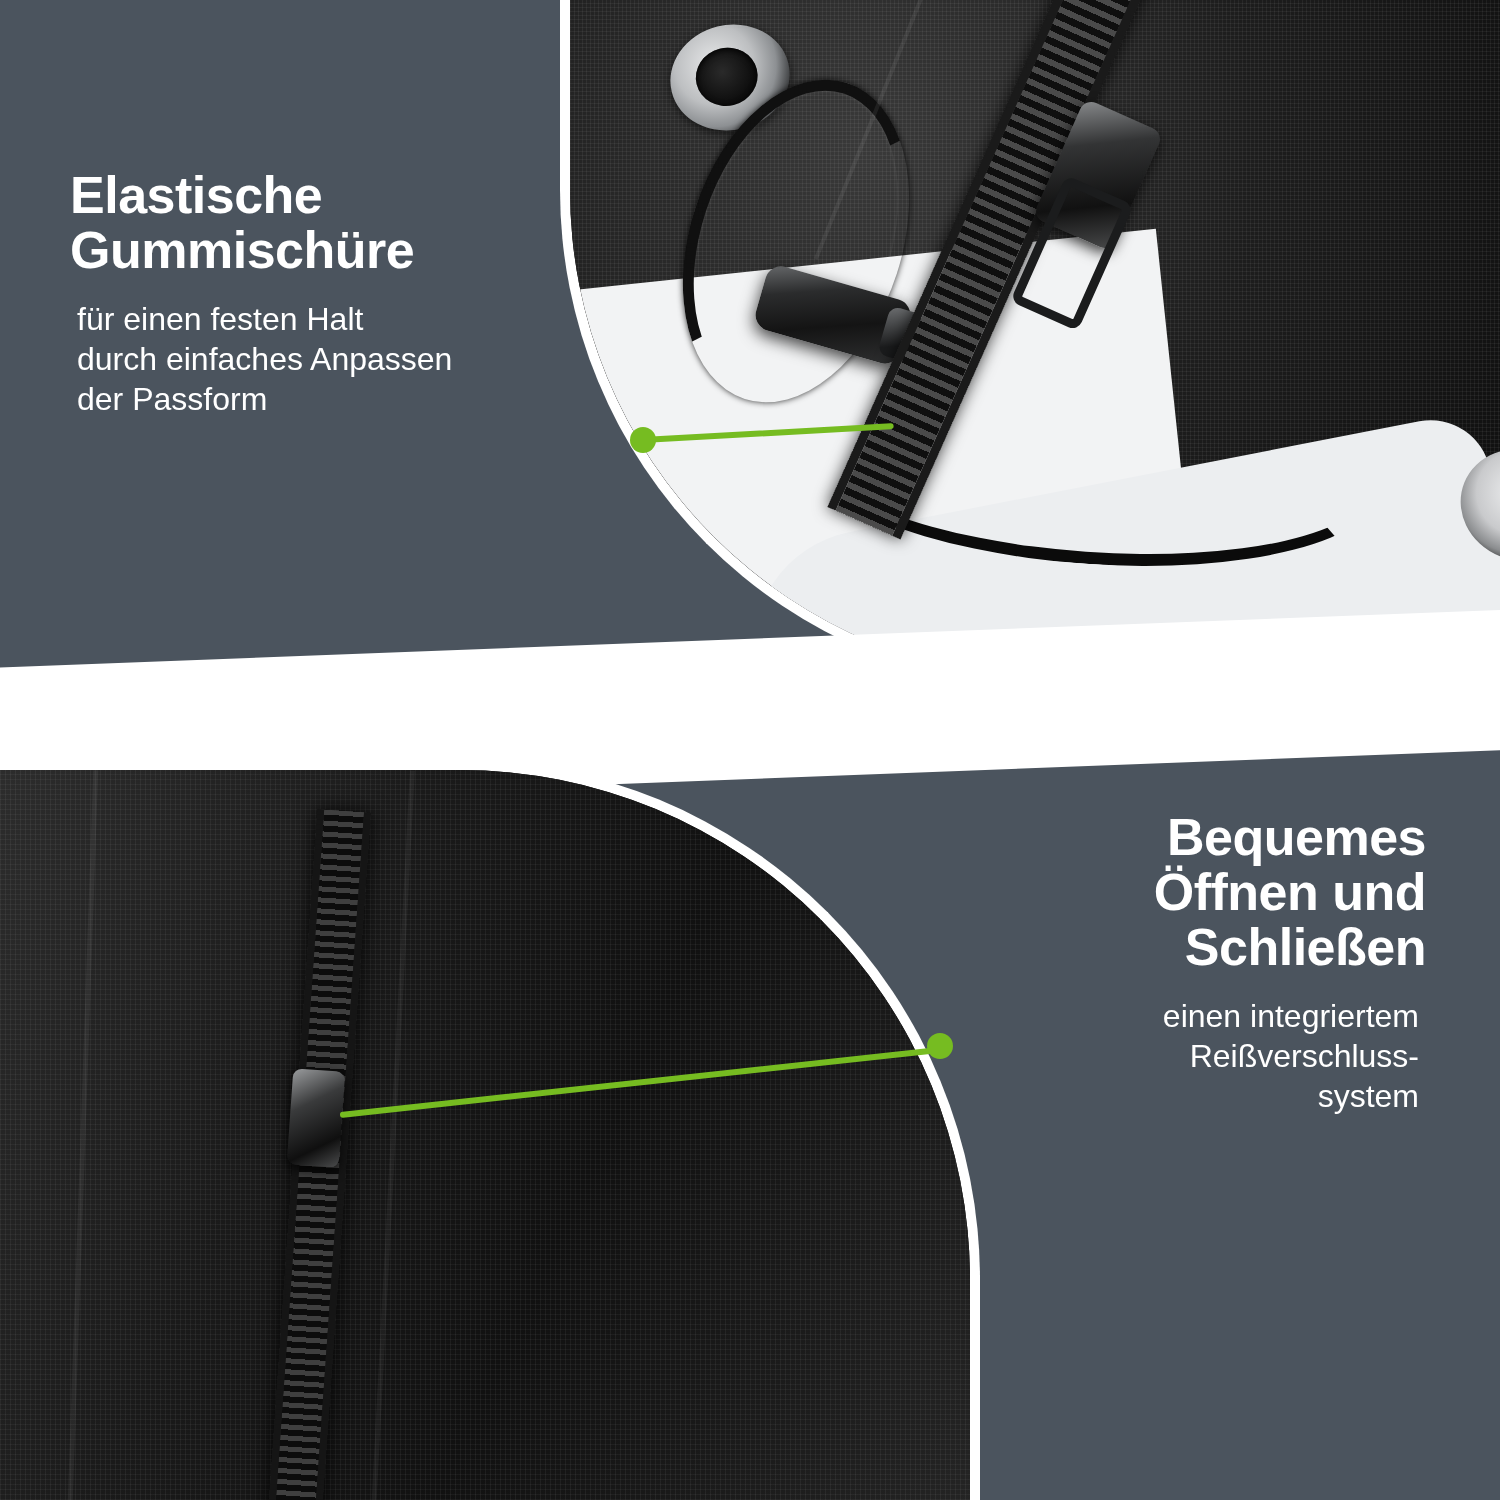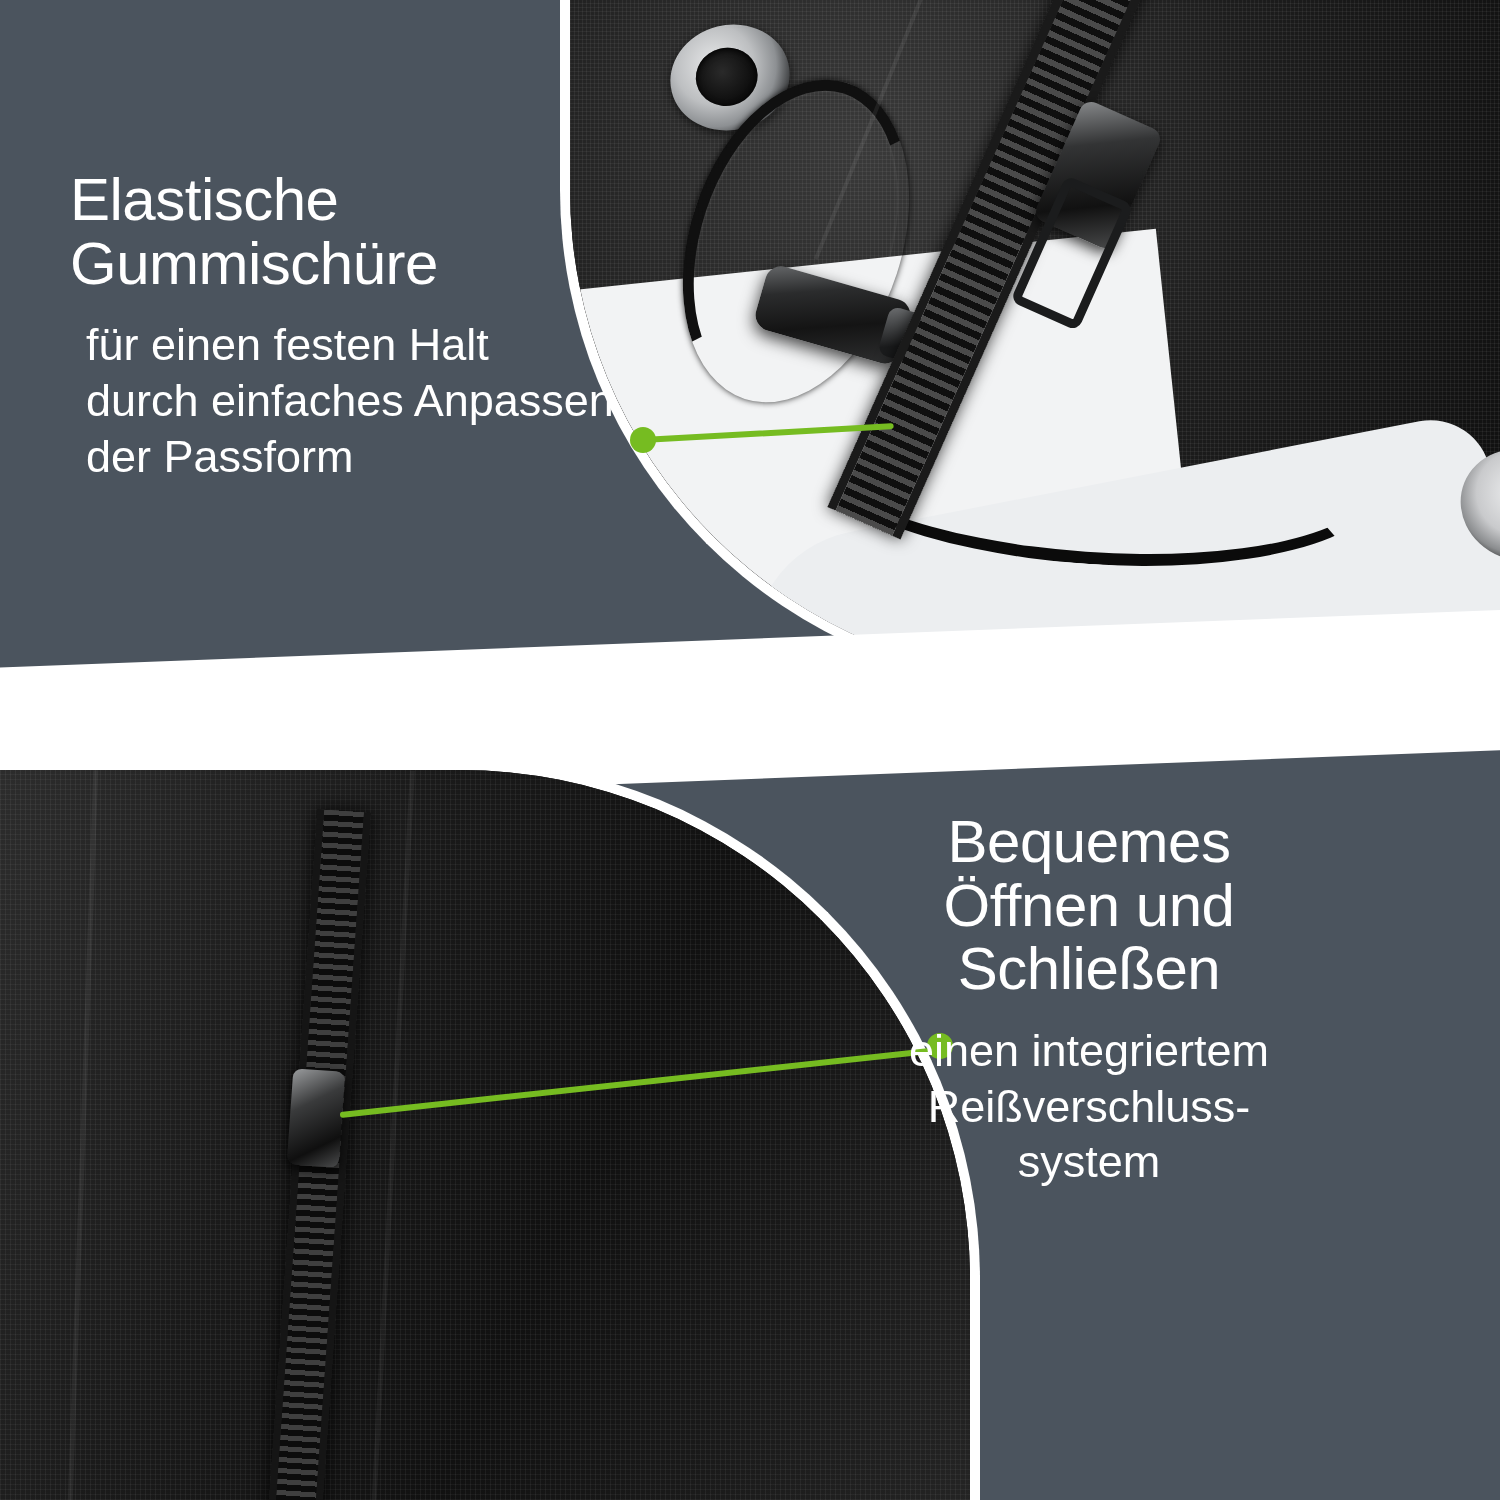--- a/index.html
+++ b/index.html
@@ -262,38 +262,38 @@
   
   .text-top {
     position: absolute;
     left: 70px;
     top: 168px;
     width: 640px;
     color: #ffffff;
   }
   .text-bottom {
     position: absolute;
-    right: 66px;
+    right: 74px;
     top: 810px;
     width: 690px;
     color: #ffffff;
-    text-align: center;
+    text-align: right;
   }
   .headline {
-    font-weight: normal;
-    font-size: 60px;
+    font-weight: bold;
+    font-size: 52px;
     line-height: 1.06;
     letter-spacing: -0.5px;
     margin: 0 0 22px 0;
     white-space: pre-line;
   }
   .subline {
-    font-size: 45px;
+    font-size: 32px;
     line-height: 1.24;
-    margin: 16px;
+    margin: 7px;
     white-space: pre-line;
     font-weight: 400;
   }
 
   
   .callout {
     position: absolute;
     pointer-events: none;
   }
   .dot {

